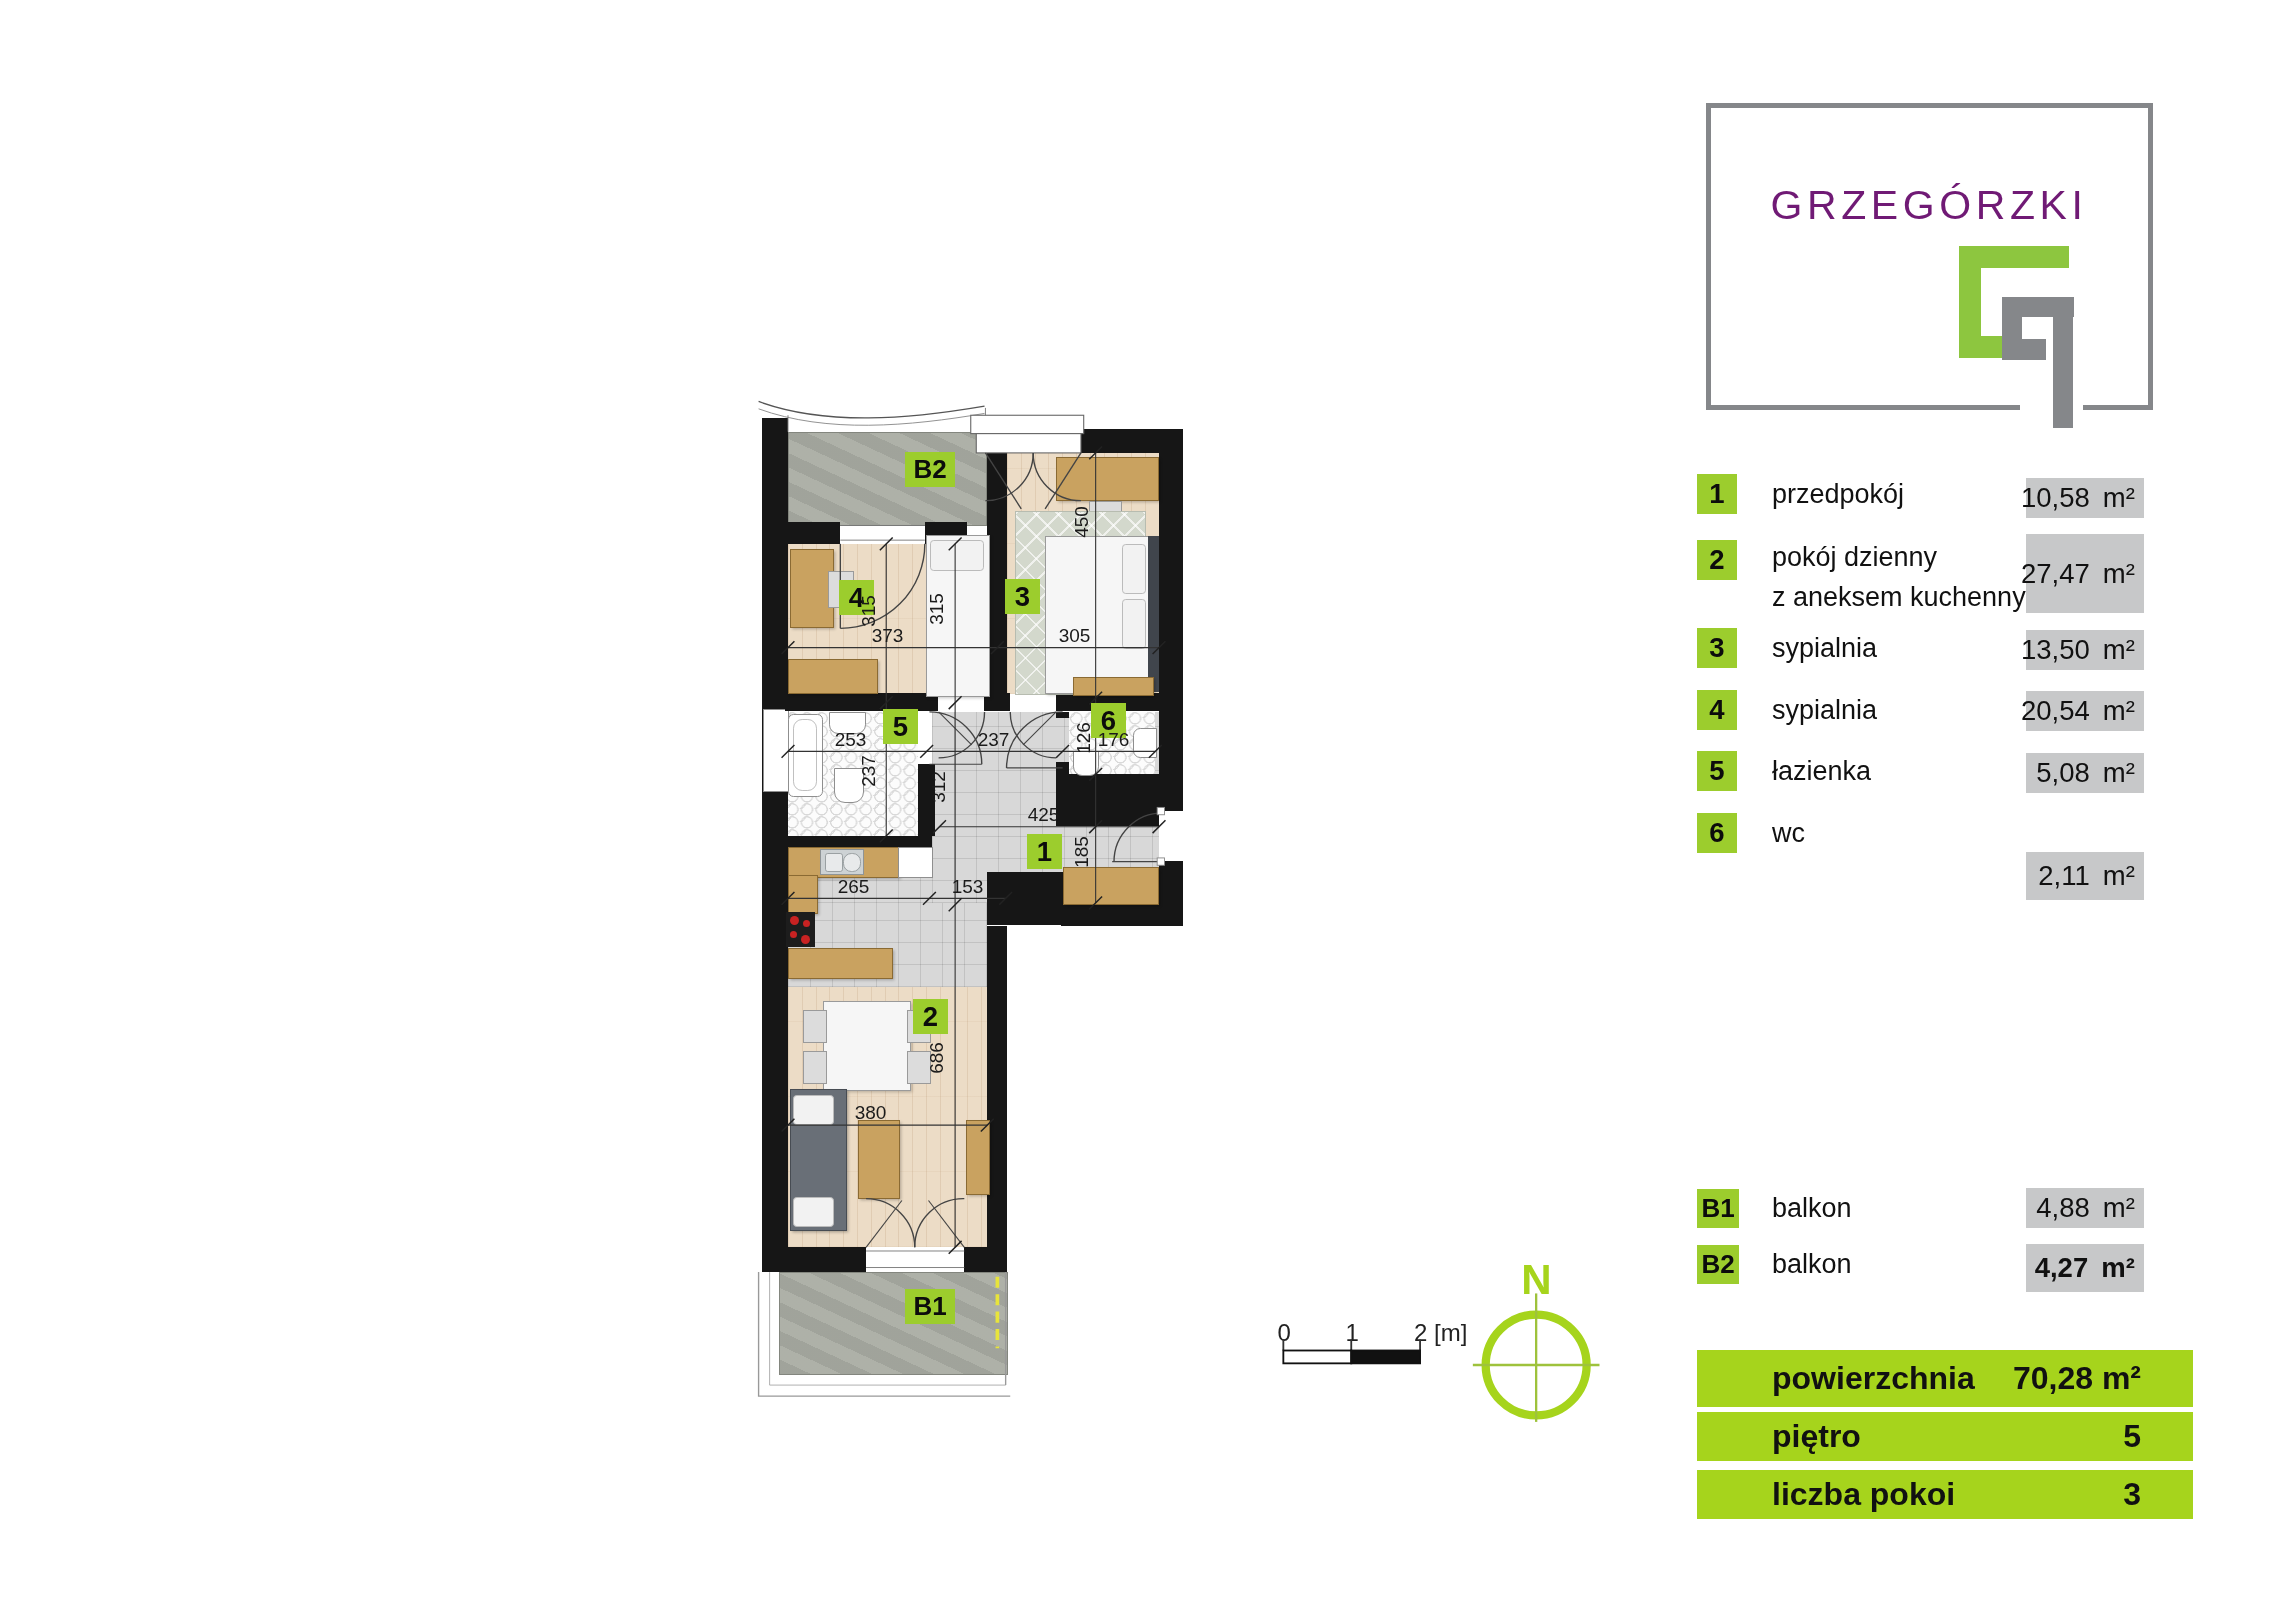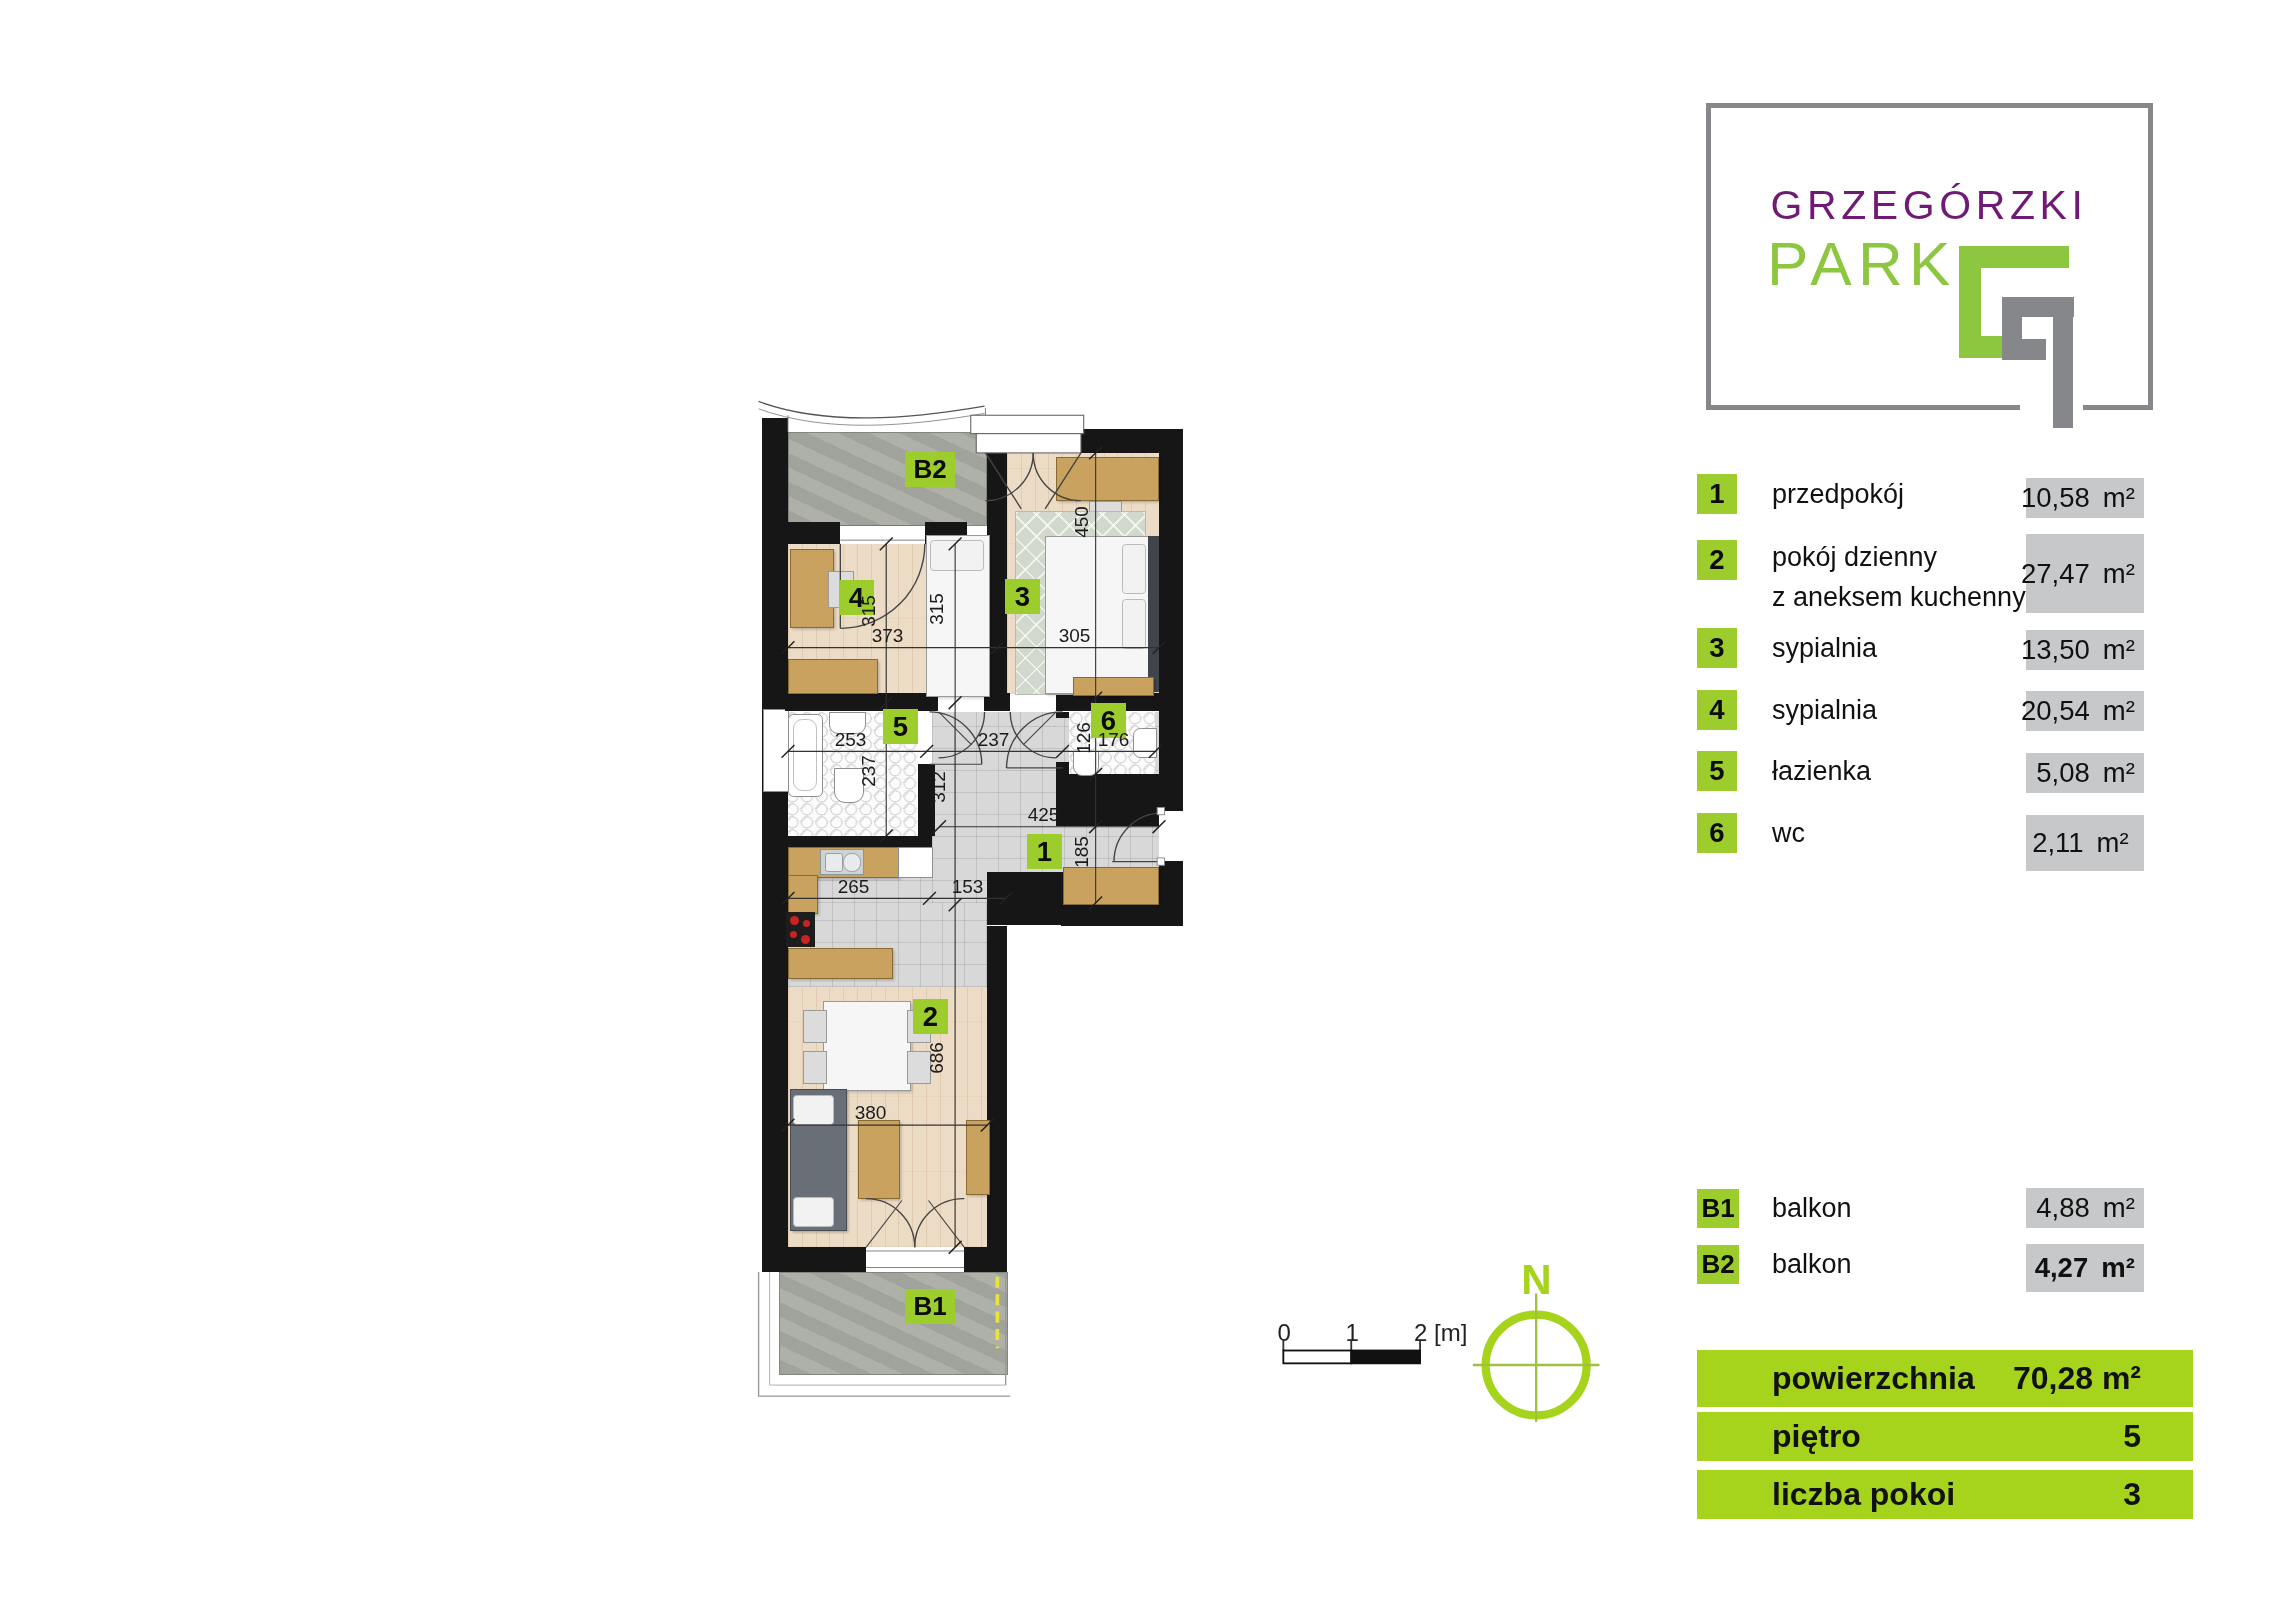--- a/index.html
+++ b/index.html
@@ -280,21 +280,20 @@
     <line x1="83" y1="8" x2="83" y2="148" stroke="#9ec23c" stroke-width="2.5"></line>
     <line x1="14" y1="86" x2="152" y2="86" stroke="#9ec23c" stroke-width="2.5"></line>
   </svg>
 
   <div class="abs" style="left:1706px;top:103px;width:446px;height:4.6px;background:#85878a;"></div>
   <div class="abs" style="left:1706px;top:103px;width:4.6px;height:307px;background:#85878a;"></div>
   <div class="abs" style="left:2148px;top:103px;width:4.6px;height:307px;background:#85878a;"></div>
   <div class="abs" style="left:1706px;top:405px;width:314px;height:4.6px;background:#85878a;"></div>
   <div class="abs" style="left:2083px;top:405px;width:70px;height:4.6px;background:#85878a;"></div>
   <div class="abs" style="left:1726px;top:182px;width:406px;text-align:center;font-size:41px;letter-spacing:4.6px;color:#701a75;">GRZEGÓRZKI</div>
-  <div class="abs" style="left:1767px;top:228px;width:275px;font-size:62px;letter-spacing:6.4px;color:#8dc63f;">PARK</div>
 
   <div class="abs" style="left:1959px;top:246px;width:110px;height:22px;background:#8dc63f;"></div>
   <div class="abs" style="left:1959px;top:246px;width:22px;height:112px;background:#8dc63f;"></div>
   <div class="abs" style="left:1959px;top:336px;width:61px;height:22px;background:#8dc63f;"></div>
   <div class="abs" style="left:2002px;top:297px;width:72px;height:20px;background:#85878a;"></div>
   <div class="abs" style="left:2053px;top:297px;width:20px;height:131px;background:#85878a;"></div>
   <div class="abs" style="left:2002px;top:317px;width:20px;height:43px;background:#85878a;"></div>
   <div class="abs" style="left:2002px;top:339px;width:44px;height:21px;background:#85878a;"></div>
 
   <div class="abs badge" style="left:1697px;top:474px;width:40px;height:40px;">
@@ -342,21 +341,21 @@
   <div class="abs lrow-label" style="left:1772px;top:751px;width:275px;height:40px;">łazienka</div>
   <div class="abs vbox" style="left:2026px;top:753px;width:118px;height:40px;">
       <span class="num">5,08</span>
       <span>m²</span>
     </div>
 
   <div class="abs badge" style="left:1697px;top:813px;width:40px;height:40px;">
       <span>6</span>
     </div>
   <div class="abs lrow-label" style="left:1772px;top:813px;width:275px;height:40px;">wc</div>
-  <div class="abs vbox" style="left:2026px;top:815px;width:118px;height:56px;justify-content:center;">
+  <div class="abs vbox" style="left:2026px;top:852px;width:118px;height:48px;">
       <span class="num">2,11</span>
       <span>m²</span>
     </div>
 
   <div class="abs badge" style="left:1697px;top:1189px;width:42px;height:39px;font-size:26px;">
       <span>B1</span>
     </div>
   <div class="abs lrow-label" style="left:1772px;top:1188px;width:275px;height:40px;">balkon</div>
   <div class="abs vbox" style="left:2026px;top:1188px;width:118px;height:40px;">
       <span class="num">4,88</span>

